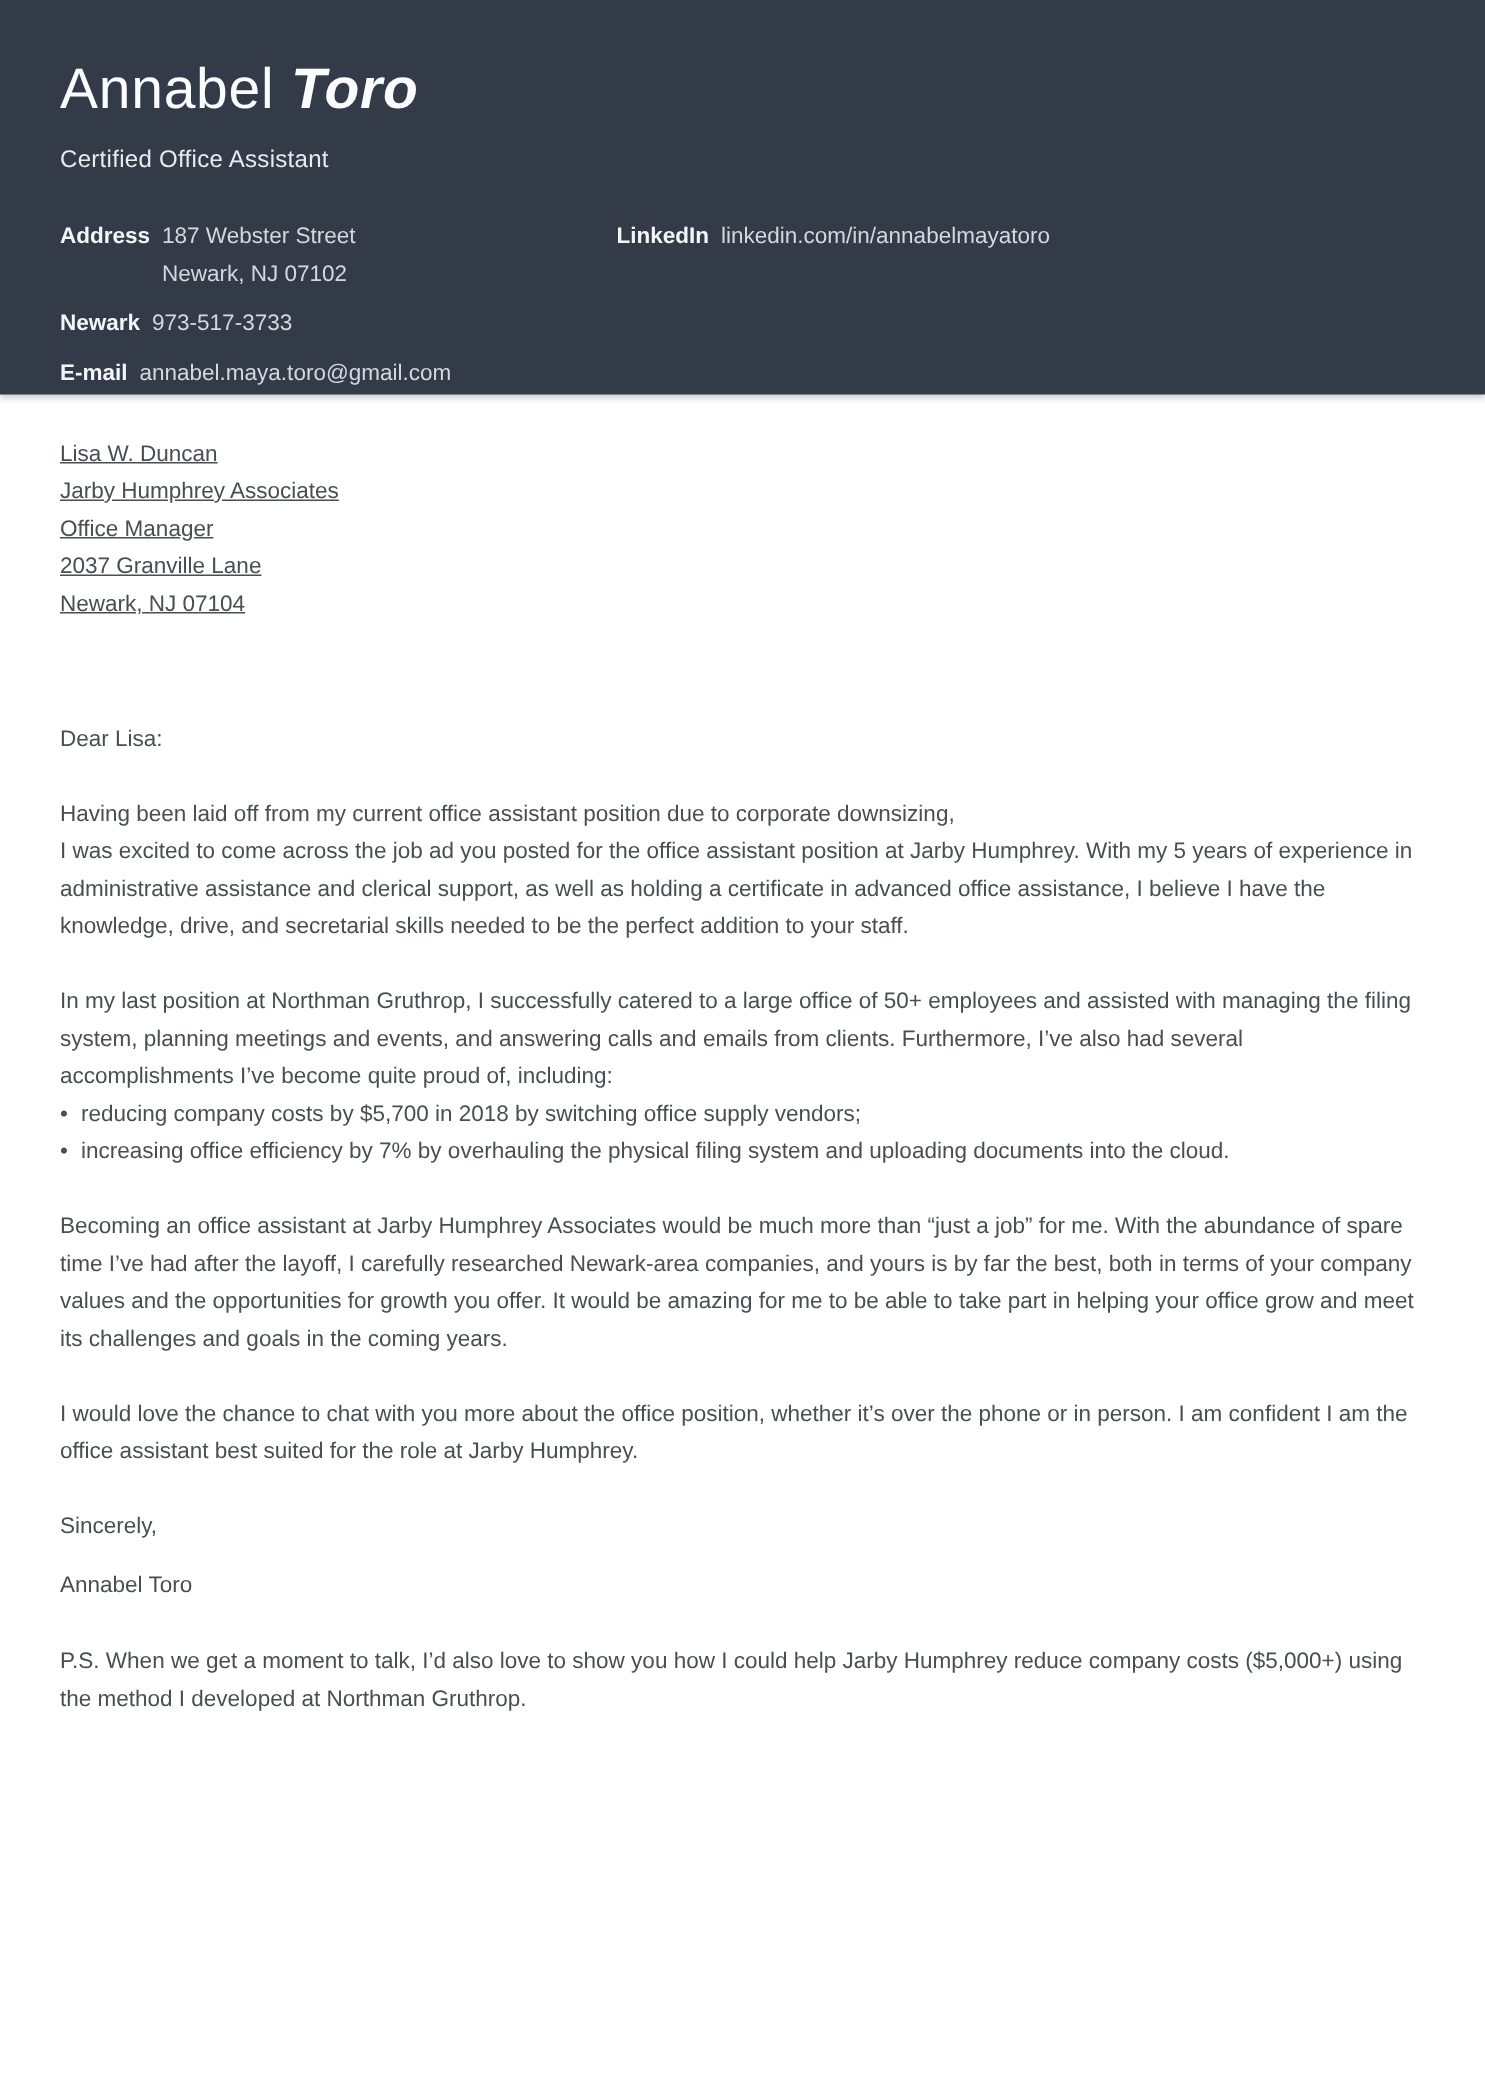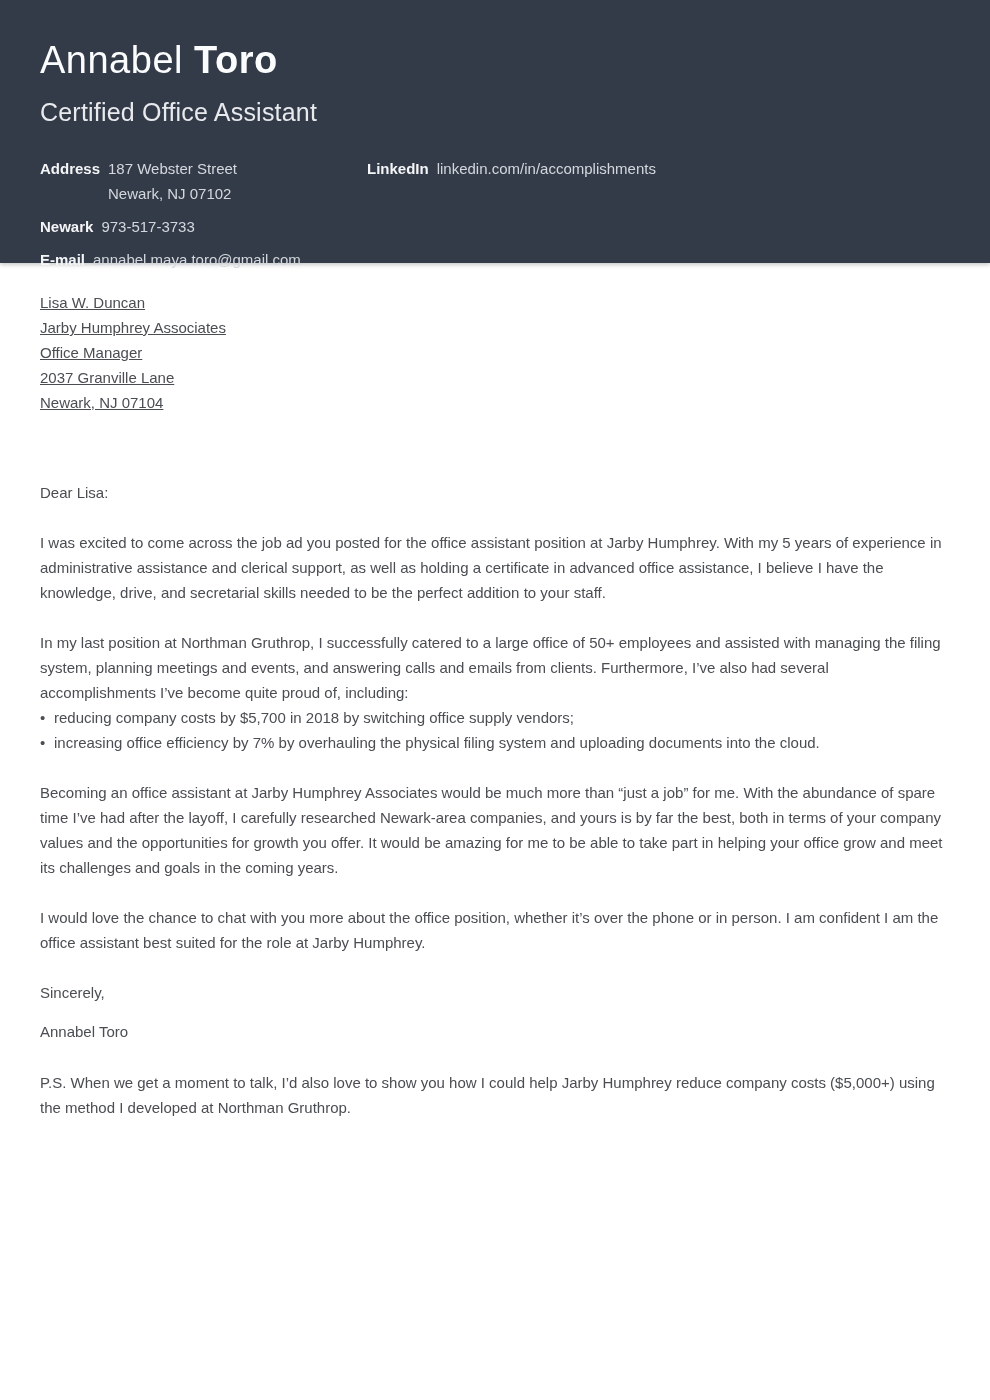--- a/index.html
+++ b/index.html
@@ -21,32 +21,33 @@
     padding: 40px 40px 0 40px;
     box-shadow: 0 2px 4px rgba(40,45,55,0.25);
   }
   .name {
     color: #fbfcfd;
     font-size: 38px;
     line-height: 1.1;
     letter-spacing: 0.5px;
     font-weight: 400;
   }
-  .name .last { font-weight: 700; }
+  .name .last { font-weight: 700; font-style: italic; }
   .job-title {
     color: #e8eaee;
-    font-size: 25px;
+    font-size: 16px;
     font-weight: 400;
     margin-top: 16px;
     letter-spacing: 0.2px;
   }
   .contact {
     margin-top: 29px;
     display: flex;
     font-size: 15px;
+    gap: 44px;
   }
   .contact-col-left { width: 327px; }
   .contact-row {
     display: flex;
     line-height: 25px;
     margin-bottom: 8px;
   }
   .contact-label {
     font-weight: 700;
     color: #f4f5f7;
@@ -97,39 +98,40 @@
         <span class="contact-value">973-517-3733</span>
       </div>
       <div class="contact-row">
         <span class="contact-label">E-mail</span>
         <span class="contact-value">annabel.maya.toro@gmail.com</span>
       </div>
     </div>
     <div class="contact-col-right">
       <div class="contact-row">
         <span class="contact-label">LinkedIn</span>
-        <span class="contact-value">linkedin.com/in/accomplishments</span>
+        <span class="contact-value">linkedin.com/in/annabelmayatoro</span>
       </div>
     </div>
   </div>
 </div>
 
 <div class="letter">
 
   <div class="recipient">
     <div>Lisa W. Duncan</div>
     <div>Jarby Humphrey Associates</div>
     <div>Office Manager</div>
     <div>2037 Granville Lane</div>
     <div>Newark, NJ 07104</div>
   </div>
 
   <div class="salutation">Dear Lisa:</div>
 
   <div class="para">
+    <span class="hard-line">Having been laid off from my current office assistant position due to corporate downsizing,</span>
     <span>I was excited to come across the job ad you posted for the office assistant position at Jarby Humphrey. With my 5 years of experience in administrative assistance and clerical support, as well as holding a certificate in advanced office assistance, I believe I have the knowledge, drive, and secretarial skills needed to be the perfect addition to your staff.</span>
   </div>
 
   <div class="para" style="margin-bottom:0;">In my last position at Northman Gruthrop, I successfully catered to a large office of 50+ employees and assisted with managing the filing system, planning meetings and events, and answering calls and emails from clients. Furthermore, I’ve also had several accomplishments I’ve become quite proud of, including:</div>
 
   <div class="bullets">
     <div class="bullet-row">
       <span class="bullet-marker">•</span>
       <span>reducing company costs by $5,700 in 2018 by switching office supply vendors;</span>
     </div>

